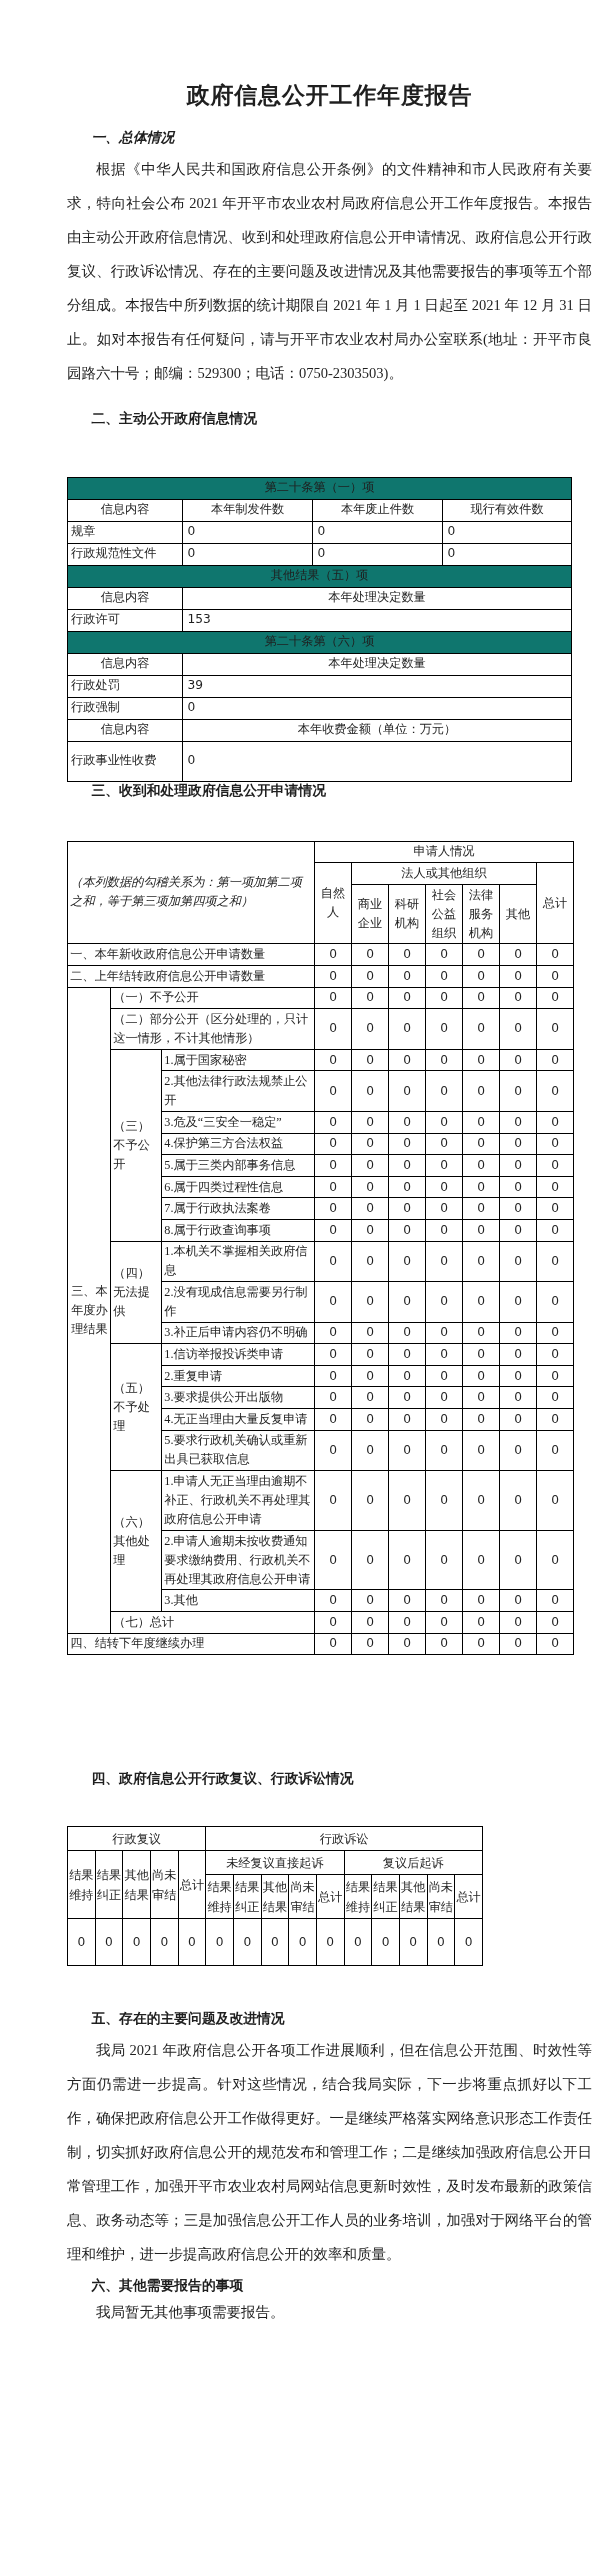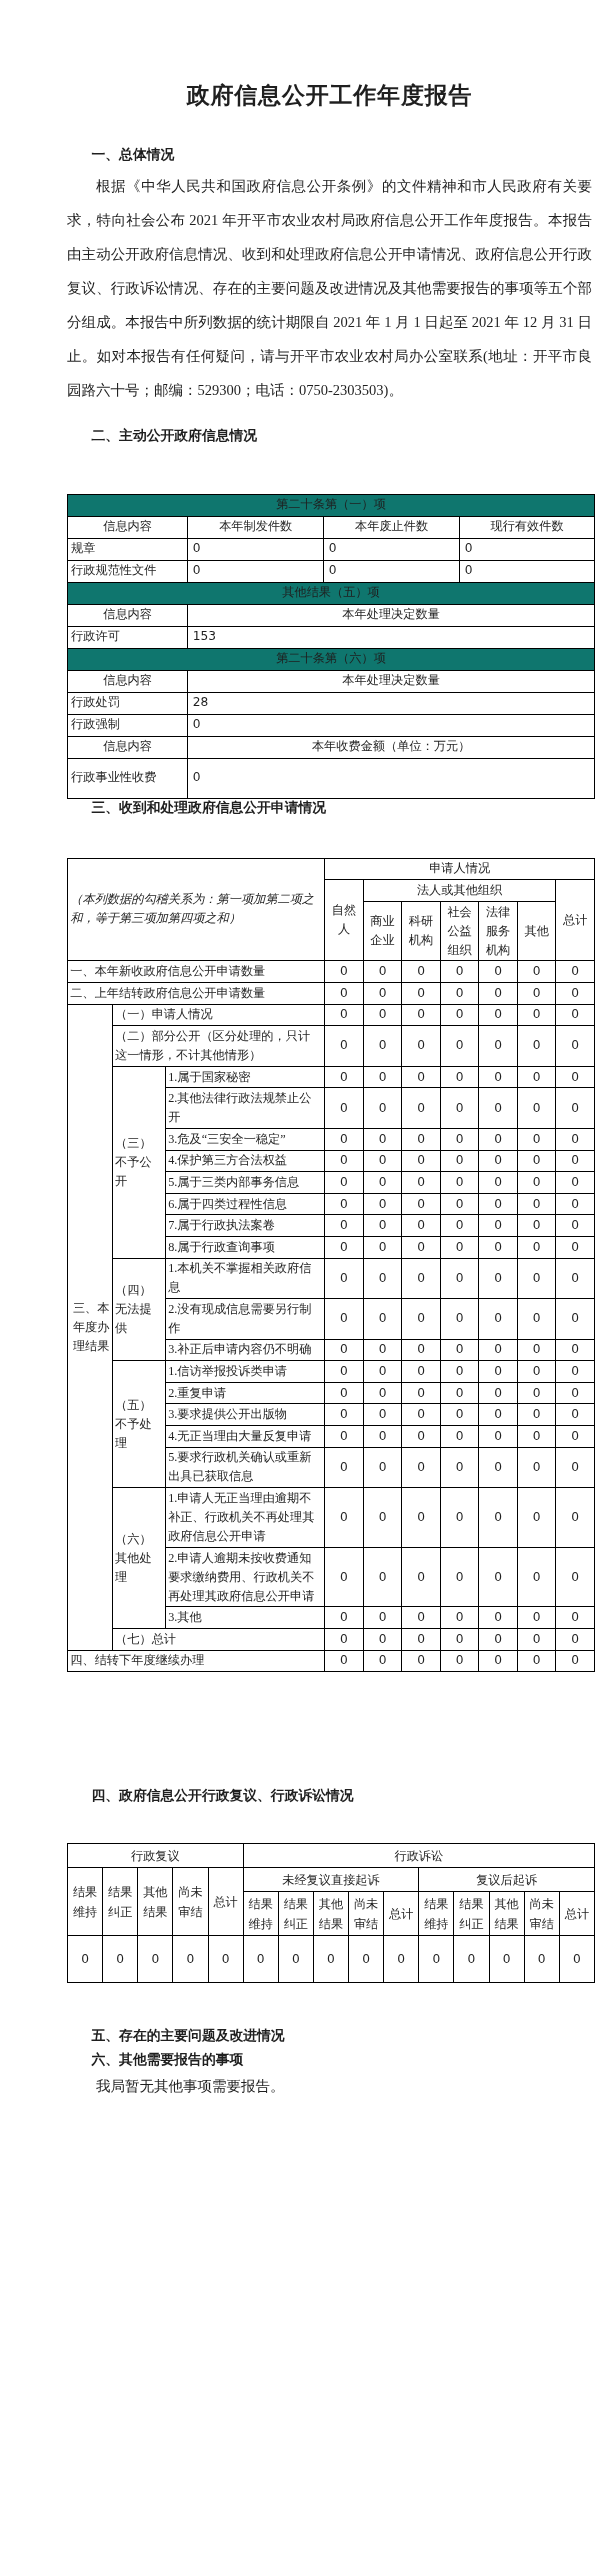--- a/index.html
+++ b/index.html
@@ -16,35 +16,35 @@
     letter-spacing:0.8px;
   }
   h2.sec-heading {
     font-size:13.8px; font-weight:bold; margin-left:24.5px;
     font-family:"Liberation Sans","DejaVu Sans",sans-serif;
   }
   p.body-para {
     font-size:14.5px; line-height:34px; text-align:justify;
     text-indent:2em;
   }
-  #h2-1 { margin-top:35px; }
+  #h2-1 { margin-top:18px;font-style:italic; }
   #p-1  { margin-top:4.6px; }
   #h2-2 { margin-top:20px; }
   #s2-table { margin-top:49px; }
   #h2-3 { }
   #s3-table { margin-top:41px; }
   #h2-4 { margin-top:115px; }
   #s4-table { margin-top:38px; }
   #h2-5 { margin-top:44px; }
   #p-5  { margin-top:4.6px; }
   #h2-6 { margin-top:6.1px; }
   #p-6  { margin-top:0; }
 
   table.doc-table {
-    border-collapse:collapse; width:528px; table-layout:fixed;
+    border-collapse:collapse; width:416px; table-layout:fixed;
     border:1.5px solid #000;
   }
   table.doc-table td {
     border:0.8px solid #000; font-size:12.2px; vertical-align:middle;
     padding:0.8px 3.1px; word-break:break-all;
   }
   .t-title { background:#0f766e; text-align:center; height:23px; }
   .hc  { text-align:center; }
   .lbl { text-align:left; }
   .num {
@@ -117,21 +117,21 @@
         </tr>
         <tr>
           <td class="t-title" colspan="4">第二十条第（六）项</td>
         </tr>
         <tr>
           <td class="hc" colspan="1">信息内容</td>
           <td class="hc" colspan="3">本年处理决定数量</td>
         </tr>
         <tr>
           <td class="lbl" colspan="1">行政处罚</td>
-          <td class="num left" colspan="3">28</td>
+          <td class="num left" colspan="3">39</td>
         </tr>
         <tr>
           <td class="lbl" colspan="1">行政强制</td>
           <td class="num left" colspan="3">0</td>
         </tr>
         <tr>
           <td class="hc" colspan="1">信息内容</td>
           <td class="hc" colspan="3">本年收费金额（单位：万元）</td>
         </tr>
         <tr class="tall">
@@ -187,21 +187,21 @@
           <td class="num">0</td>
           <td class="num">0</td>
           <td class="num">0</td>
           <td class="num">0</td>
           <td class="num">0</td>
           <td class="num">0</td>
           <td class="num">0</td>
         </tr>
         <tr>
           <td class="grp" rowspan="22">三、本年度办理结果</td>
-          <td class="lbl" colspan="2">（一）申请人情况</td>
+          <td class="lbl" colspan="2">（一）不予公开</td>
           <td class="num">0</td>
           <td class="num">0</td>
           <td class="num">0</td>
           <td class="num">0</td>
           <td class="num">0</td>
           <td class="num">0</td>
           <td class="num">0</td>
         </tr>
         <tr>
           <td class="lbl" colspan="2">（二）部分公开（区分处理的，只计这一情形，不计其他情形）</td>
@@ -472,18 +472,19 @@
           <td class="num vtall">0</td>
           <td class="num vtall">0</td>
           <td class="num vtall">0</td>
           <td class="num vtall">0</td>
           <td class="num vtall">0</td>
         </tr>
     </tbody>
   </table>
 
   <h2 class="sec-heading" id="h2-5">五、存在的主要问题及改进情况</h2>
+  <p class="body-para" id="p-5">我局 2021 年政府信息公开各项工作进展顺利，但在信息公开范围、时效性等方面仍需进一步提高。针对这些情况，结合我局实际，下一步将重点抓好以下工作，确保把政府信息公开工作做得更好。一是继续严格落实网络意识形态工作责任制，切实抓好政府信息公开的规范发布和管理工作；二是继续加强政府信息公开日常管理工作，加强开平市农业农村局网站信息更新时效性，及时发布最新的政策信息、政务动态等；三是加强信息公开工作人员的业务培训，加强对于网络平台的管理和维护，进一步提高政府信息公开的效率和质量。</p>
 
   <h2 class="sec-heading" id="h2-6">六、其他需要报告的事项</h2>
   <p class="body-para" id="p-6">我局暂无其他事项需要报告。</p>
 
 </div>
 
 
 </body></html>

